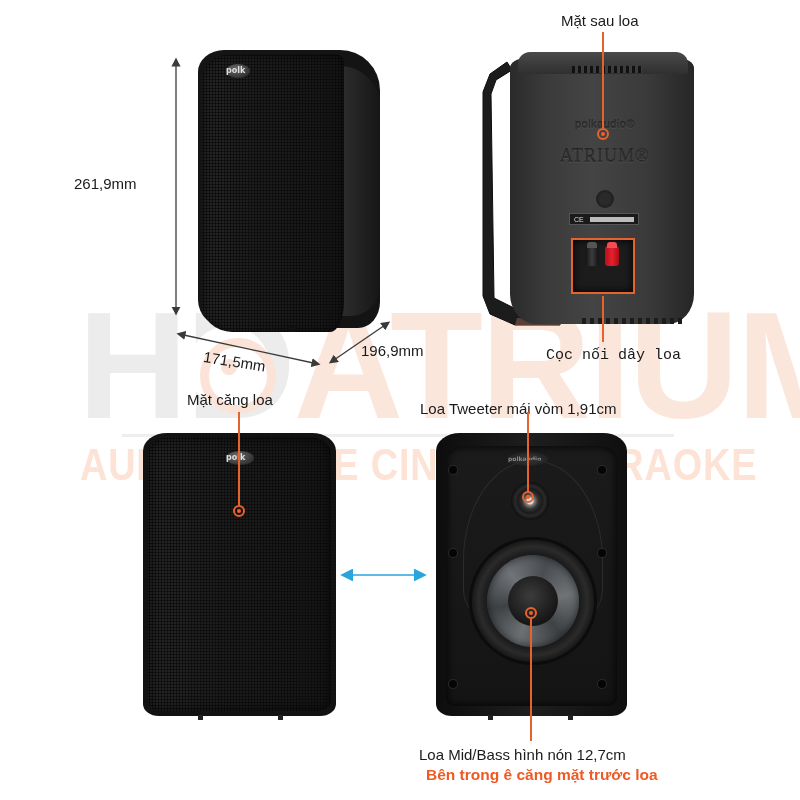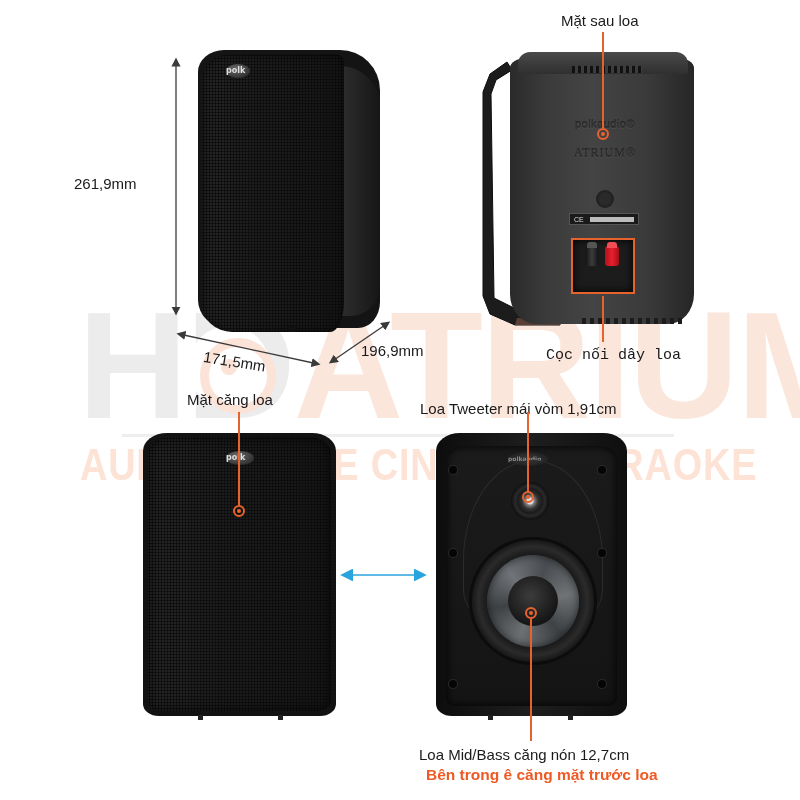--- a/index.html
+++ b/index.html
@@ -106,22 +106,22 @@
   .spk2-vent {
     left: 572px; top: 66px; width: 70px; height: 7px;
     background: repeating-linear-gradient(90deg, #111 0 3px, #3d3d3d 3px 6px);
   }
   .spk2-brand {
     left: 560px; top: 118px; width: 90px; text-align: center;
     font-size: 11px; color: #2f2f2f; letter-spacing: 0.5px;
     text-shadow: 0 1px 0 #4d4d4d, 0 -1px 0 #222;
   }
   .spk2-model {
-    left: 560px; top: 146px; width: 90px; text-align: center;
-    font-family: "Liberation Serif", serif; font-size: 12px; color: #2e2e2e; letter-spacing: 1px;
+    left: 560px; top: 146px; width: 90px; 
+    font-family: "Liberation Serif", serif; font-size: 18px; color: #2e2e2e; letter-spacing: 1px;
     text-shadow: 0 1px 0 #4d4d4d, 0 -1px 0 #222;
   }
   .spk2-hole {
     left: 596px; top: 190px; width: 18px; height: 18px; border-radius: 50%;
     background: radial-gradient(circle, #2a2a2a 40%, #1f1f1f 70%, #3a3a3a);
   }
   .spk2-label {
     left: 569px; top: 213px; width: 70px; height: 12px; background: #1a1a1a;
     border: 1px solid #555;
   }
@@ -302,14 +302,14 @@
   <div class="abs spk4-feet-l"></div>
   <div class="abs spk4-feet-r"></div>
 </div>
 
 <div class="lbl" style="left:420px; top:392px;margin-top:8px;">Loa Tweeter mái vòm 1,91cm</div>
 <div class="call-line" style="left:527px; top:412px; height:80px;"></div>
 <div class="call-dot" style="left:522px; top:491px;"></div>
 
 <div class="call-dot" style="left:525px; top:607px;"></div>
 <div class="call-line" style="left:530px; top:619px; height:122px;"></div>
-<div class="lbl" style="left:419px; top:746px;">Loa Mid/Bass căng nón 12,7cm</div>
+<div class="lbl" style="left:419px; top:746px;">Loa Mid/Bass hình nón 12,7cm</div>
 <div class="lbl lbl-accent" style="left:426px; top:766px;">Bên trong ê căng mặt trước loa</div>
 
 </body></html>

